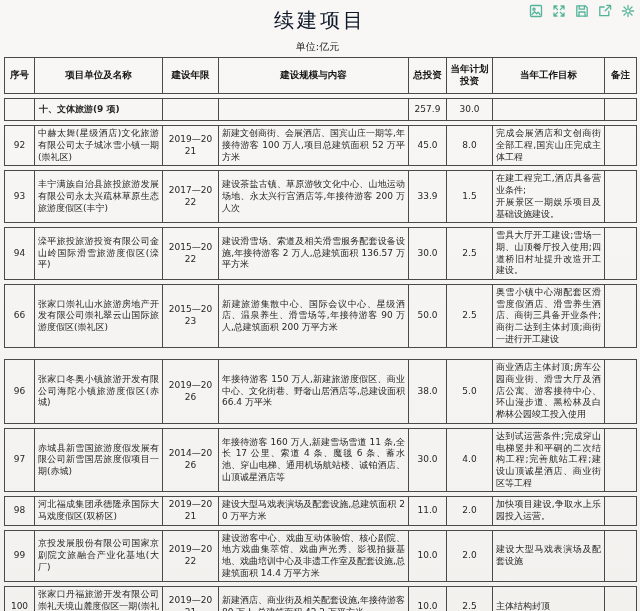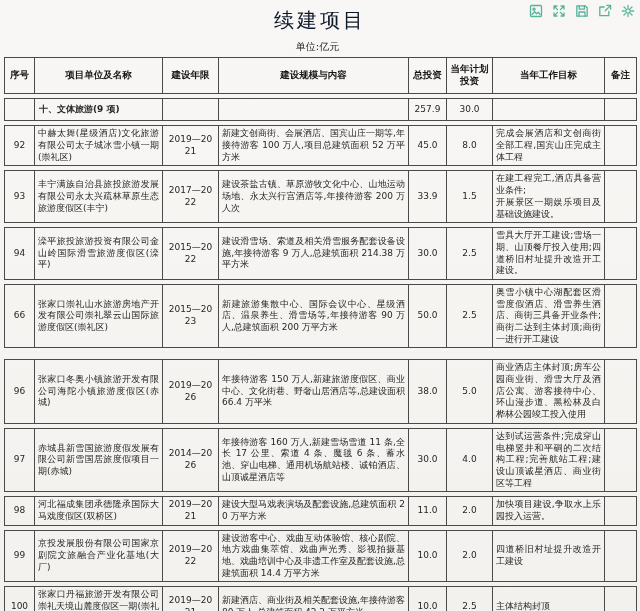--- a/index.html
+++ b/index.html
@@ -193,21 +193,21 @@
       <col class="w-total">
           <col class="w-plan">
           <col class="w-goal">
           <col class="w-note">
     </colgroup>
     <tbody>
       <tr>
         <td class="c-no">94</td>
         <td class="c-name">滦平旅投旅游投资有限公司金山岭国际滑雪旅游度假区(滦平)</td>
         <td class="c-years">2015—2022</td>
-        <td class="c-content">建设滑雪场、索道及相关滑雪服务配套设备设施,年接待游客 9 万人,总建筑面积 214.38 万平方米</td>
+        <td class="c-content">建设滑雪场、索道及相关滑雪服务配套设备设施,年接待游客 2 万人,总建筑面积 136.57 万平方米</td>
         <td class="c-num">30.0</td>
         <td class="c-num">2.5</td>
         <td class="c-goal">雪具大厅开工建设;雪场一期、山顶餐厅投入使用;四道桥旧村址提升改造开工建设。</td>
         <td class="c-note"></td>
       </tr>
     </tbody>
   </table>
       <table class="grid row-table">
     <colgroup>
       <col class="w-no">
@@ -316,21 +316,21 @@
           <col class="w-note">
     </colgroup>
     <tbody>
       <tr>
         <td class="c-no">99</td>
         <td class="c-name">京投发展股份有限公司国家京剧院文旅融合产业化基地(大厂)</td>
         <td class="c-years">2019—2022</td>
         <td class="c-content">建设游客中心、戏曲互动体验馆、核心剧院、地方戏曲集萃馆、戏曲声光秀、影视拍摄基地、戏曲培训中心及非遗工作室及配套设施,总建筑面积 14.4 万平方米</td>
         <td class="c-num">10.0</td>
         <td class="c-num">2.0</td>
-        <td class="c-goal">四道桥旧村址提升改造开工建设</td>
+        <td class="c-goal">建设大型马戏表演场及配套设施</td>
         <td class="c-note"></td>
       </tr>
     </tbody>
   </table>
       <table class="grid row-table">
     <colgroup>
       <col class="w-no">
           <col class="w-name">
           <col class="w-years">
           <col class="w-content">

